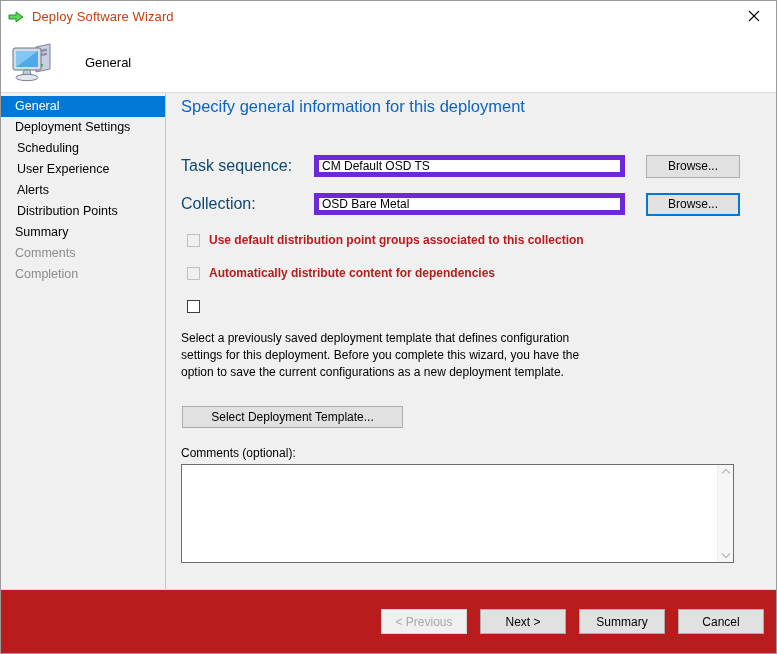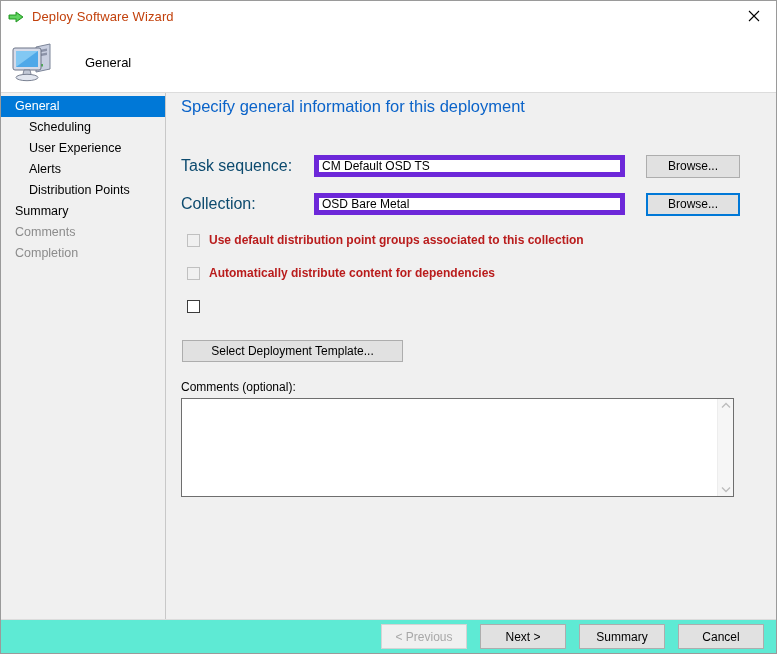--- a/index.html
+++ b/index.html
@@ -104,21 +104,21 @@
   }
   .nav-item {
     height: 21px;
     line-height: 21px;
     font-size: 12.5px;
     color: #000000;
     padding-left: 14px;
     white-space: nowrap;
     cursor: default;
   }
-  .nav-item.indent { padding-left: 28px; }
+  .nav-item.indent { padding-left: 16px; }
   .nav-item.selected {
     background: #0078d7;
     color: #ffffff;
   }
   .nav-item.disabled { color: #8c8c8c; }
 
   .content {
     flex: 1 1 auto;
     position: relative;
     background: #f0f0f0;
@@ -260,22 +260,22 @@
     justify-content: space-between;
     align-items: center;
     padding: 3px 0;
     box-sizing: border-box;
   }
   .vscroll svg { display: block; }
 
   
   .footer {
     flex: 0 0 auto;
-    height: 34px;
-    background: #5eead4;
+    height: 64px;
+    background: #b91c1c;
     border-top: 1px solid #dcdcdc;
     display: flex;
     align-items: center;
     justify-content: flex-end;
     padding-right: 12px;
     box-sizing: border-box;
   }
   .footer-btn {
     width: 86px;
     height: 25px;
@@ -320,20 +320,21 @@
       <path d="M15 32 H21 L22.5 38 H13.5 Z" fill="#c2c8d6" stroke="#6d7587" stroke-width="0.8"></path>
       <ellipse cx="18" cy="39.5" rx="11" ry="3.2" fill="#e2e6ef" stroke="#6d7587" stroke-width="0.9"></ellipse>
     </svg>
     <span class="banner-title">General</span>
   </div>
 
   <div class="body-row">
 
     <div class="sidebar">
       <div class="nav-item selected">General</div>
+      <div class="nav-item">Deployment Settings</div>
       <div class="nav-item indent">Scheduling</div>
       <div class="nav-item indent">User Experience</div>
       <div class="nav-item indent">Alerts</div>
       <div class="nav-item indent">Distribution Points</div>
       <div class="nav-item">Summary</div>
       <div class="nav-item disabled">Comments</div>
       <div class="nav-item disabled">Completion</div>
     </div>
 
     <div class="content">
@@ -363,20 +364,21 @@
         </div>
         <div class="check-row disabled">
           <span class="checkbox"></span>
           <span class="check-label">Automatically distribute content for dependencies</span>
         </div>
         <div class="check-row">
           <span class="checkbox"></span>
         </div>
       </div>
 
+      <div class="description">Select a previously saved deployment template that defines configuration settings for this deployment. Before you complete this wizard, you have the option to save the current configurations as a new deployment template.</div>
 
       <button class="btn template-btn">Select Deployment Template...</button>
 
       <div class="comments-label">Comments (optional):</div>
 
       <div class="comments-box">
         <textarea class="comments-text" placeholder="" style=""></textarea>
         <div class="vscroll">
           <svg width="10" height="7" viewBox="0 0 10 7">
             <path d="M1 5.5 L5 1.5 L9 5.5" stroke="#bdbdbd" stroke-width="1.4" fill="none"></path>

